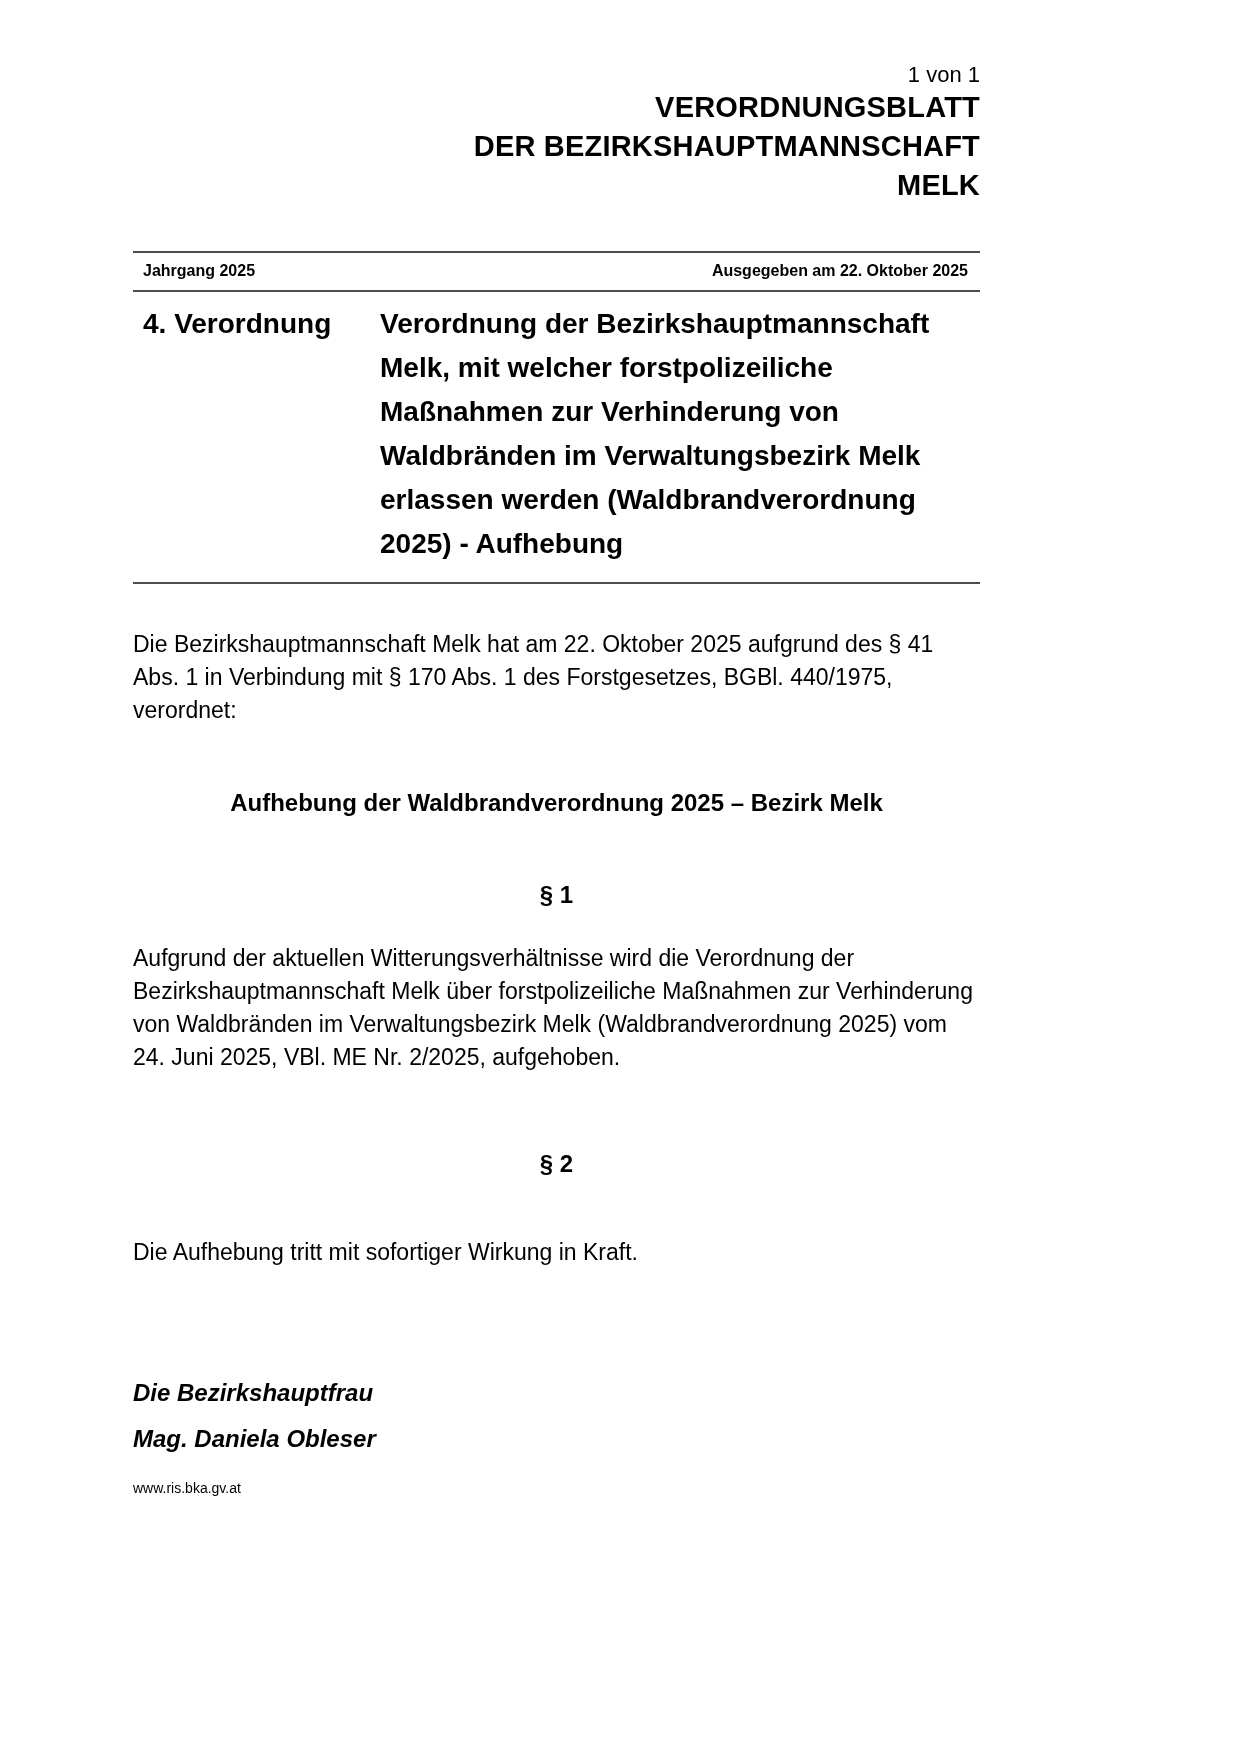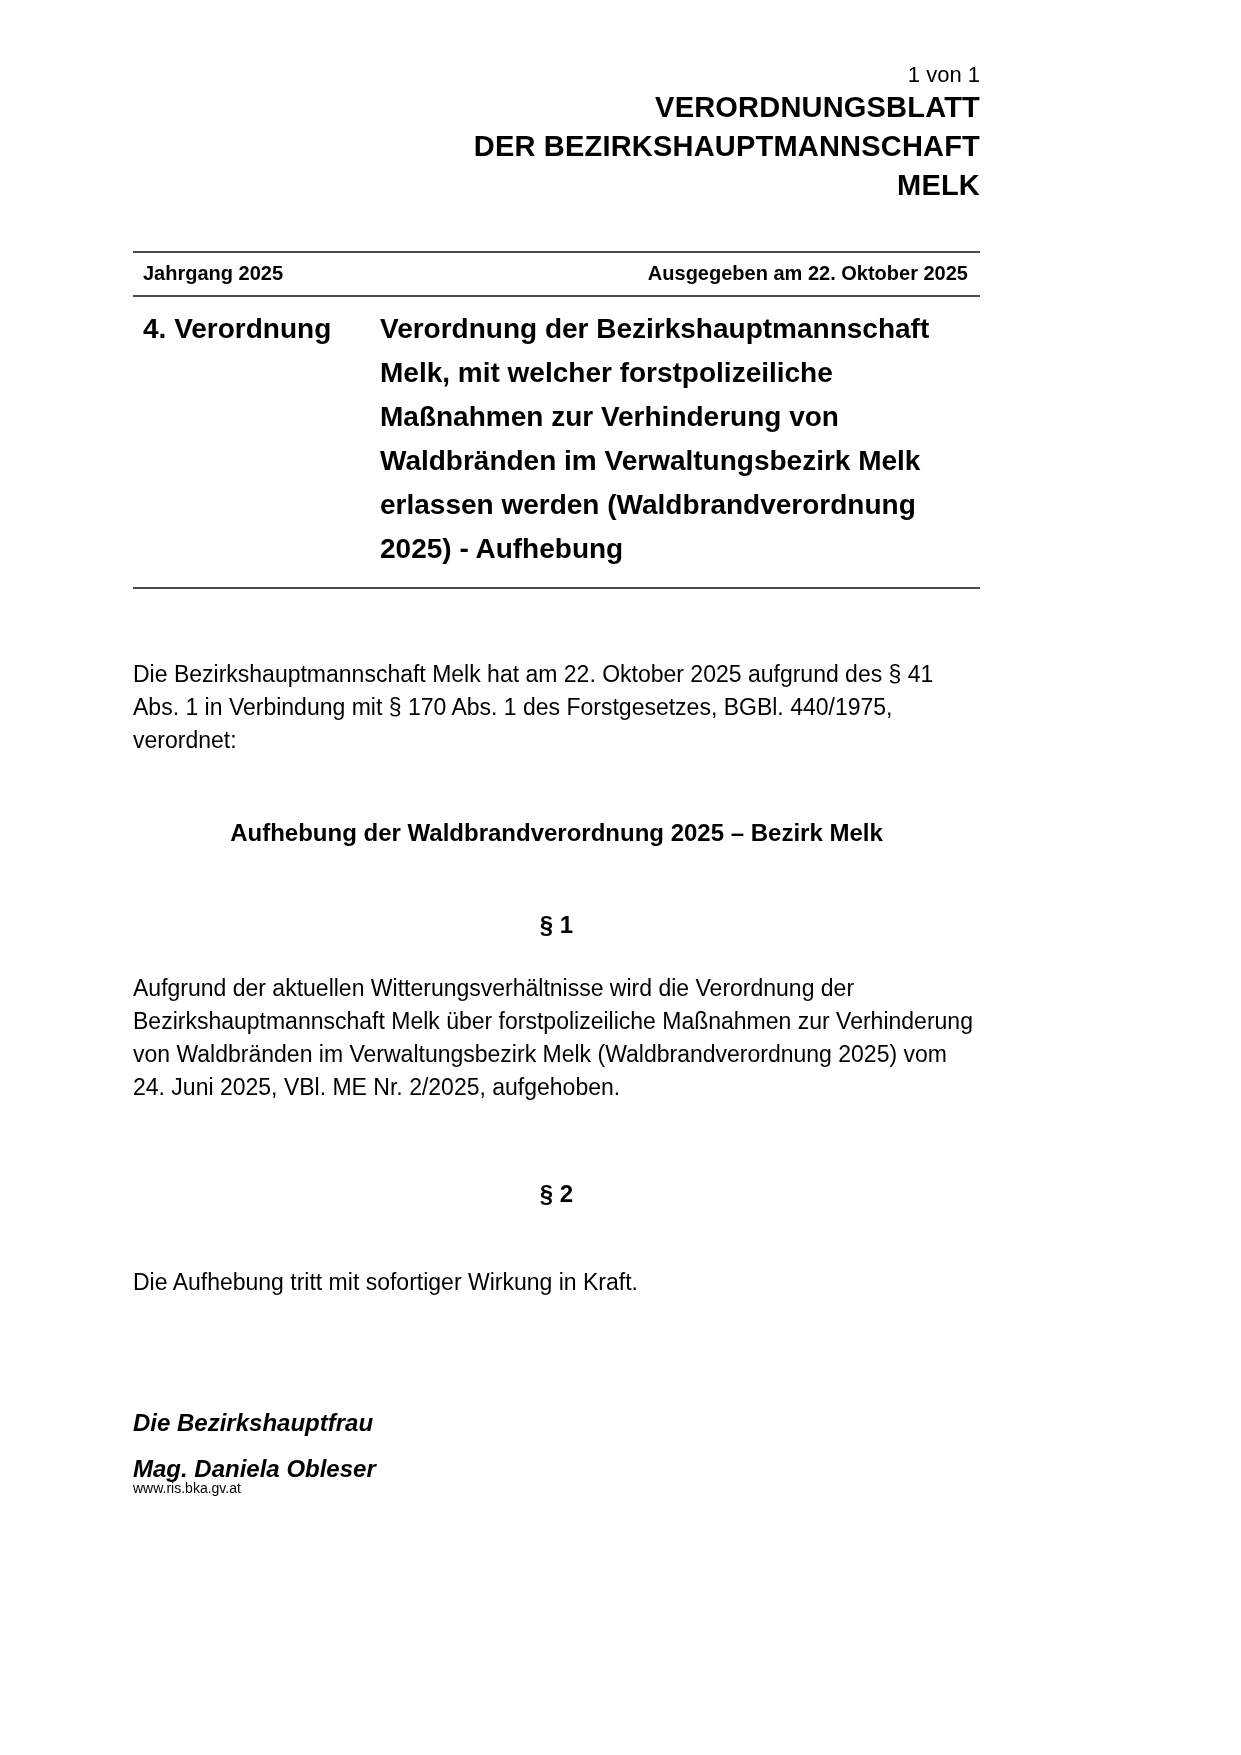--- a/index.html
+++ b/index.html
@@ -36,21 +36,21 @@
   }
   .header-table {
     margin-top: 46px;
     border-top: 2px solid #4d4d4d;
     border-bottom: 2px solid #4d4d4d;
   }
   .header-row-1 {
     display: flex;
     justify-content: space-between;
     align-items: baseline;
-    font-size: 20px;
+    font-size: 16px;
     font-weight: bold;
     padding: 9px 12px 10px 10px;
     border-bottom: 2px solid #4d4d4d;
   }
   .header-row-2 {
     display: flex;
     padding: 10px 12px 16px 10px;
     font-size: 28px;
     font-weight: bold;
   }
@@ -58,21 +58,21 @@
     width: 237px;
     flex: none;
     line-height: 44px;
   }
   .ordinance-title-cell {
     width: 588px;
     flex: none;
     line-height: 44px;
   }
   .preamble {
-    margin-top: 69px;
+    margin-top: 44px;
     font-size: 23px;
     line-height: 33px;
   }
   .section-heading {
     margin-top: 62px;
     text-align: center;
     font-size: 24px;
     font-weight: bold;
   }
   .para-label {

